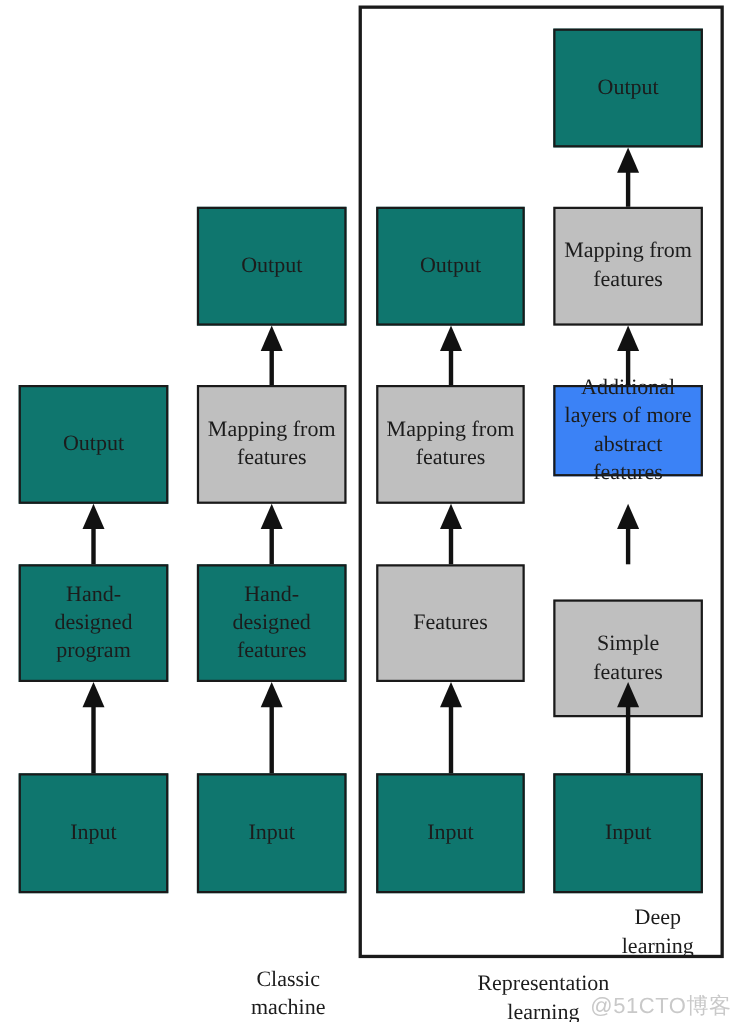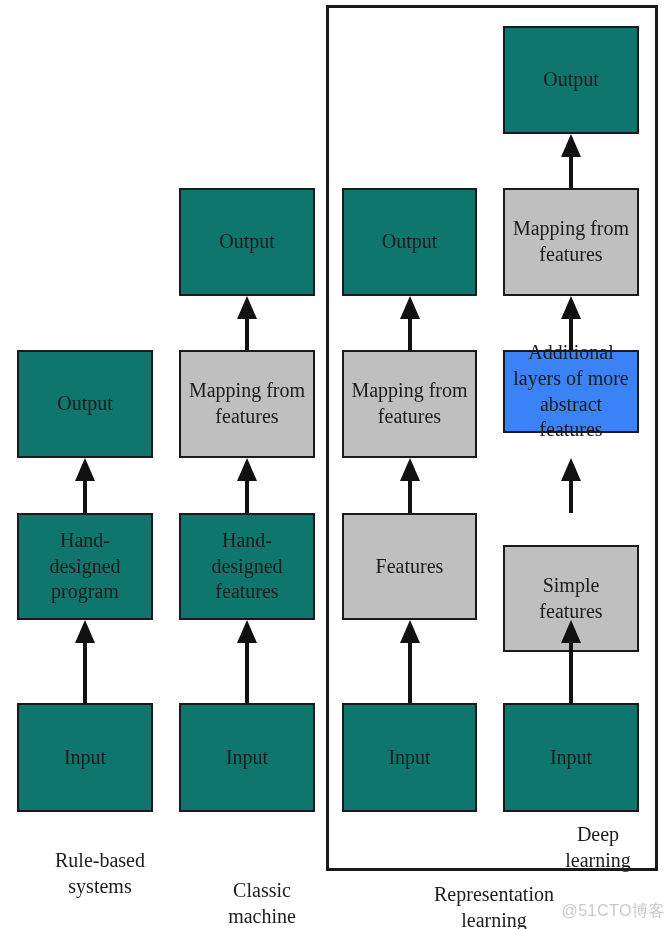--- a/index.html
+++ b/index.html
@@ -68,21 +68,21 @@
     text-align: center;
     font-size: 20px;
     line-height: 1.32;
     white-space: pre-line;
   }
   .watermark {
     position: absolute;
     right: 4px;
     top: 901px;
     font-family: "Liberation Sans", "DejaVu Sans", sans-serif;
-    font-size: 16px;
+    font-size: 20px;
     color: #c9c9c9;
     letter-spacing: 0.5px;
   }
 </style>
 </head>
 <body>
 
 <div class="canvas">
 
   <div class="bigbox"></div>
@@ -163,22 +163,20 @@
     </div>
   <div class="arrow" style="left:561px; top:296px; height:54px">
       <div class="head"></div>
       <div class="stem"></div>
     </div>
   <div class="arrow" style="left:561px; top:134px; height:54px">
       <div class="head"></div>
       <div class="stem"></div>
     </div>
 
-  <div class="caption" style="left:20px; top:847px; width:160px">Rule-based
-systems</div>
   <div class="caption" style="left:182px; top:877px; width:160px">Classic
 machine
 learning</div>
   <div class="caption" style="left:518px; top:821px; width:160px">Deep
 learning</div>
   <div class="caption" style="left:404px; top:881px; width:180px">Representation
 learning</div>
 
   <div class="watermark" style="color: rgb(201, 201, 201);">@51CTO博客</div>
 

